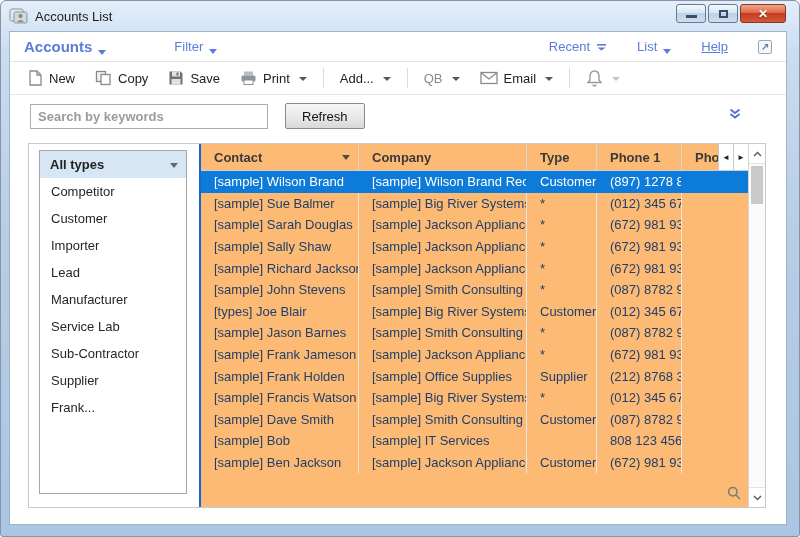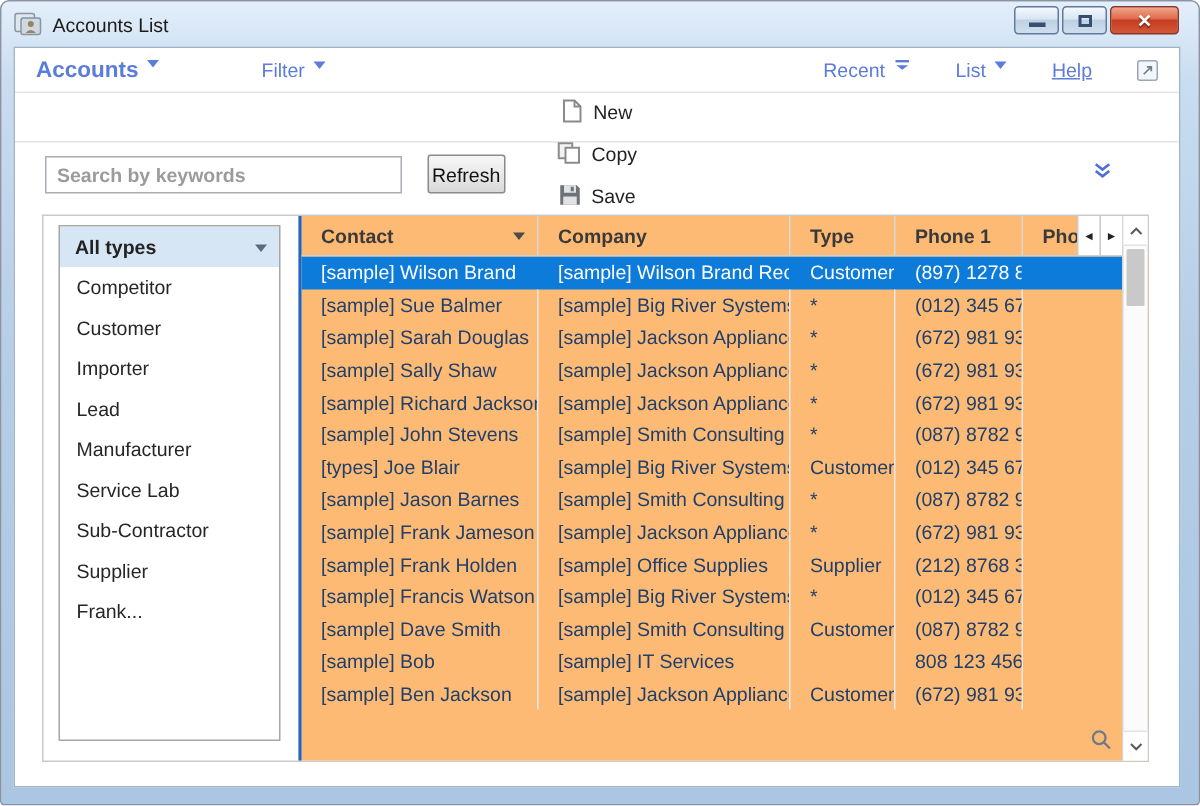--- a/index.html
+++ b/index.html
@@ -24,48 +24,48 @@
   .glyph-min { width: 11px; height: 3px; background: #34506e; margin-top: 6px; }
   .glyph-max { width: 9px; height: 8px; border: 2px solid #34506e; background: transparent; }
   .glyph-close { color: #fff; font-size: 12px; font-weight: bold; text-shadow: 0 1px 1px #7d2612; }
 
   
   .client { position: absolute; left: 8px; right: 12px; top: 30px; bottom: 11px;
     background: #fff; border: 1px solid #9fb4c9; }
 
   
   .menubar { height: 29px; display: flex; align-items: center; padding: 0 14px; }
-  .menu-item { color: #5b7cd9; font-size: 13px; display: flex; align-items: flex-start; gap: 6px; cursor: pointer; }
+  .menu-item { color: #5b7cd9; font-size: 13px; display: flex; align-items: flex-end; gap: 6px; cursor: pointer; }
   .menu-accounts { font-size: 15px; font-weight: bold; }
   .menu-filter { margin-left: 68px; }
   .caret-down { width: 0; height: 0; border-left: 4px solid transparent;
     border-right: 4px solid transparent; border-top: 5px solid #5b7cd9; margin-top: 2px; }
   .menu-right { margin-left: auto; display: flex; align-items: center; gap: 30px; }
   .help-link { text-decoration: underline; }
   .popup-icon { width: 14px; height: 14px; border: 1px solid #9aa7b8; border-radius: 2px;
     position: relative; background: #f3f6fa; }
   .popup-icon svg { position: absolute; inset: 1px; }
 
   
   .toolbar { height: 34px; border-top: 1px solid #e4e4e4; border-bottom: 1px solid #e4e4e4;
-    display: flex; align-items: center; padding: 0 10px; gap: 4px; flex-direction: column; }
+    display: flex; align-items: center; padding: 0 10px; gap: 4px; }
   .tool-btn { display: flex; align-items: center; gap: 6px; padding: 4px 8px;
     font-size: 13px; color: #222; cursor: pointer; }
   .tool-btn svg { flex: 0 0 auto; }
   .tb-caret { width: 0; height: 0; border-left: 4px solid transparent; border-right: 4px solid transparent;
     border-top: 4px solid #555; margin-left: 3px; margin-top: 2px; }
   .tb-caret.dim { border-top-color: #c2c2c2; }
   .tb-sep { width: 1px; height: 20px; background: #dcdcdc; margin: 0 4px; }
 
   
   .searchbar { height: 42px; display: flex; align-items: center; padding: 0 20px; position: relative; }
   .search-input { width: 238px; height: 25px; border: 1px solid #a9acb2; padding: 0 7px;
     font-size: 13px; color: #333; font-family: "Liberation Sans", sans-serif; font-weight: bold; }
   .search-input::placeholder { color: #9b9b9b; }
-  .refresh-btn { margin-left: 17px; height: 26px; padding: 0 2px; font-size: 13px; color: #111;
+  .refresh-btn { margin-left: 17px; height: 26px; padding: 0 16px; font-size: 13px; color: #111;
     border: 1px solid #8a8a8a; border-radius: 2px; cursor: pointer;
     background: linear-gradient(180deg, #f6f6f6 0%, #e8e8e8 55%, #d8d8d8 100%);
     font-family: "Liberation Sans", sans-serif; }
   .expand-chevrons { position: absolute; right: 44px; top: 12px; cursor: pointer; }
 
   
   .content-panel { position: absolute; left: 18px; right: 20px; top: 111px; bottom: 16px;
     border: 1px solid #c9c9c9; background: #fff; }
 
   

